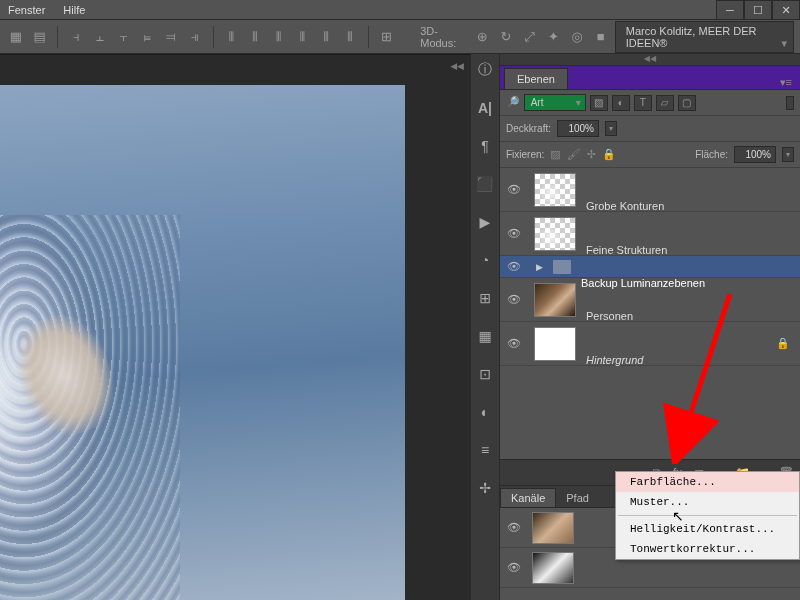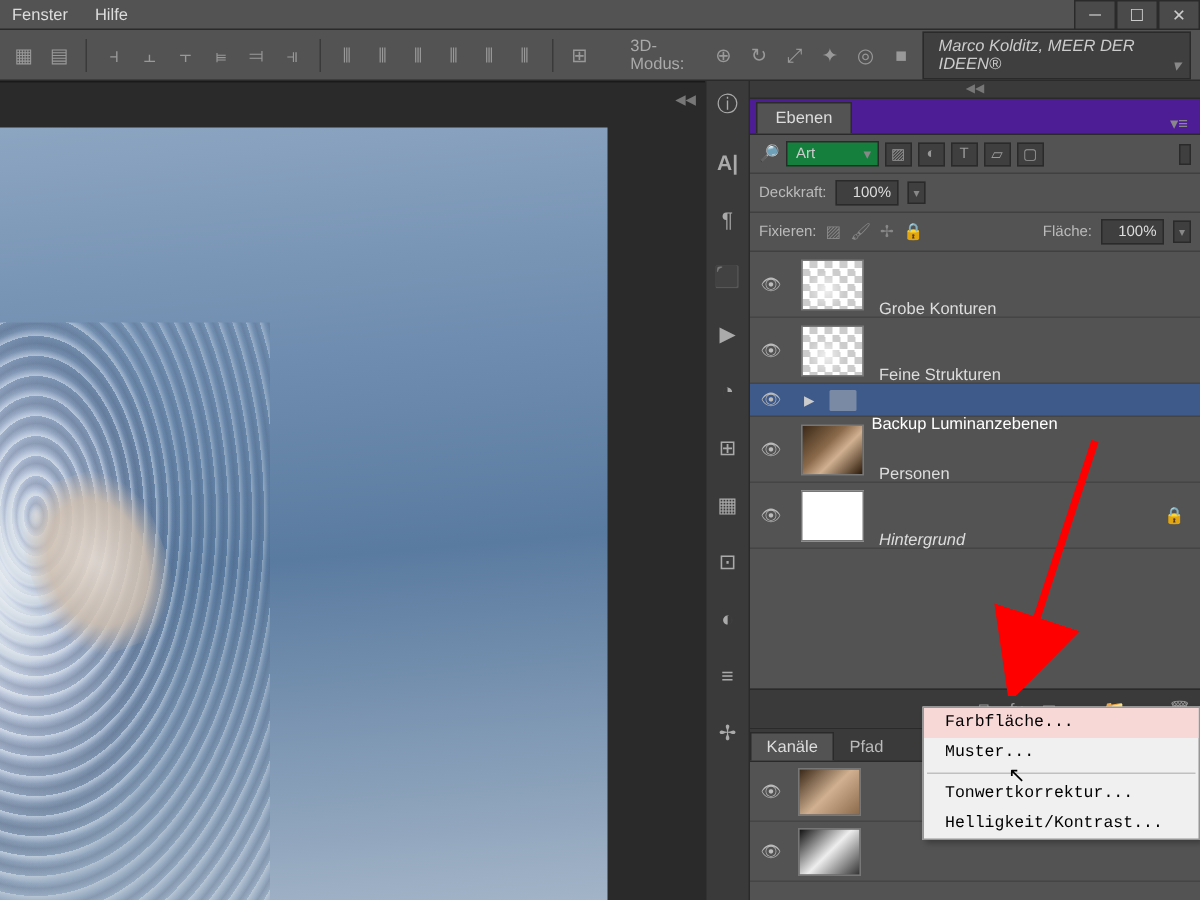--- a/index.html
+++ b/index.html
@@ -11,21 +11,21 @@
 .window-controls { position:absolute; top:0; right:0; height:20px; display:flex; }
 .window-controls div { width:28px; height:20px; display:flex; align-items:center; justify-content:center; color:#ccc; font-size:11px; }
 .wc-min { background:#4a4a4a; border:1px solid #2a2a2a; }
 .wc-max { background:#4a4a4a; border:1px solid #2a2a2a; }
 .wc-close { background:#4a4a4a; border:1px solid #2a2a2a; }
 
 .toolbar { height:34px; background:#535353; border-bottom:1px solid #2a2a2a; display:flex; align-items:center; padding:0 6px; gap:4px; }
 .tool-icon { width:22px; height:22px; display:flex; align-items:center; justify-content:center; color:#999; font-size:13px; }
 .tool-sep { width:1px; height:22px; background:#3a3a3a; margin:0 4px; }
 .tool-label { color:#aaa; font-size:11px; margin-left:20px; }
-.workspace-dd { margin-left:auto; background:#3f3f3f; border:1px solid #2a2a2a; padding:3px 10px 3px 10px; color:#ccc; font-size:11px; position:relative;font-style:italic; }
+.workspace-dd { margin-left:auto; background:#3f3f3f; border:1px solid #2a2a2a; padding:3px 10px 3px 10px; color:#ccc; font-size:11px; position:relative; }
 .workspace-dd::after { content:"▾"; position:absolute; right:6px; color:#888; }
 
 .main { position:absolute; top:54px; left:0; right:0; bottom:0; display:flex; }
 
 .canvas-area { flex:1; background:#2a2a2a; position:relative; overflow:hidden; border-top:1px solid #1a1a1a; }
 .canvas-img { position:absolute; top:30px; left:0; width:405px; height:520px; background:linear-gradient(175deg,#8ca5c1 0%,#6f8db0 30%,#5a7ba0 55%,#a4b5c8 100%); overflow:hidden; }
 .hair { position:absolute; left:-80px; top:130px; width:260px; height:430px; background:radial-gradient(ellipse 180px 300px at 30% 40%,rgba(255,255,255,0.8) 0%,rgba(200,200,210,0.6) 25%,rgba(120,130,150,0.3) 55%,transparent 70%); filter:contrast(1.4); }
 .hair::before { content:""; position:absolute; inset:0; background:repeating-radial-gradient(ellipse 120px 200px at 40% 30%,rgba(255,255,255,0.3) 0px,transparent 3px,rgba(80,90,110,0.2) 5px,transparent 8px); }
 .hand { position:absolute; left:20px; top:230px; width:90px; height:120px; background:radial-gradient(ellipse at 50% 50%,#e8dcd0 0%,#d0c0b0 50%,transparent 75%); border-radius:40%; transform:rotate(-20deg); opacity:0.85; }
 
@@ -261,17 +261,17 @@
         <path d="M0,0 L12,6 L0,12 Z" fill="#ff0000"></path>
       </marker>
     </defs>
   <line x1="110" y1="10" x2="62" y2="156" stroke="#ff0000" stroke-width="5" marker-end="url(#ah)"></line>
 </svg>
 
 <div class="context-menu">
   <div class="mi hl">Farbfläche...</div>
   <div class="mi">Muster...</div>
   <div class="sep"></div>
+  <div class="mi">Helligkeit/Kontrast...</div>
   <div class="mi">Tonwertkorrektur...</div>
-  <div class="mi">Helligkeit/Kontrast...</div>
 </div>
 
 <div class="cursor">↖</div>
 
 </body></html>

